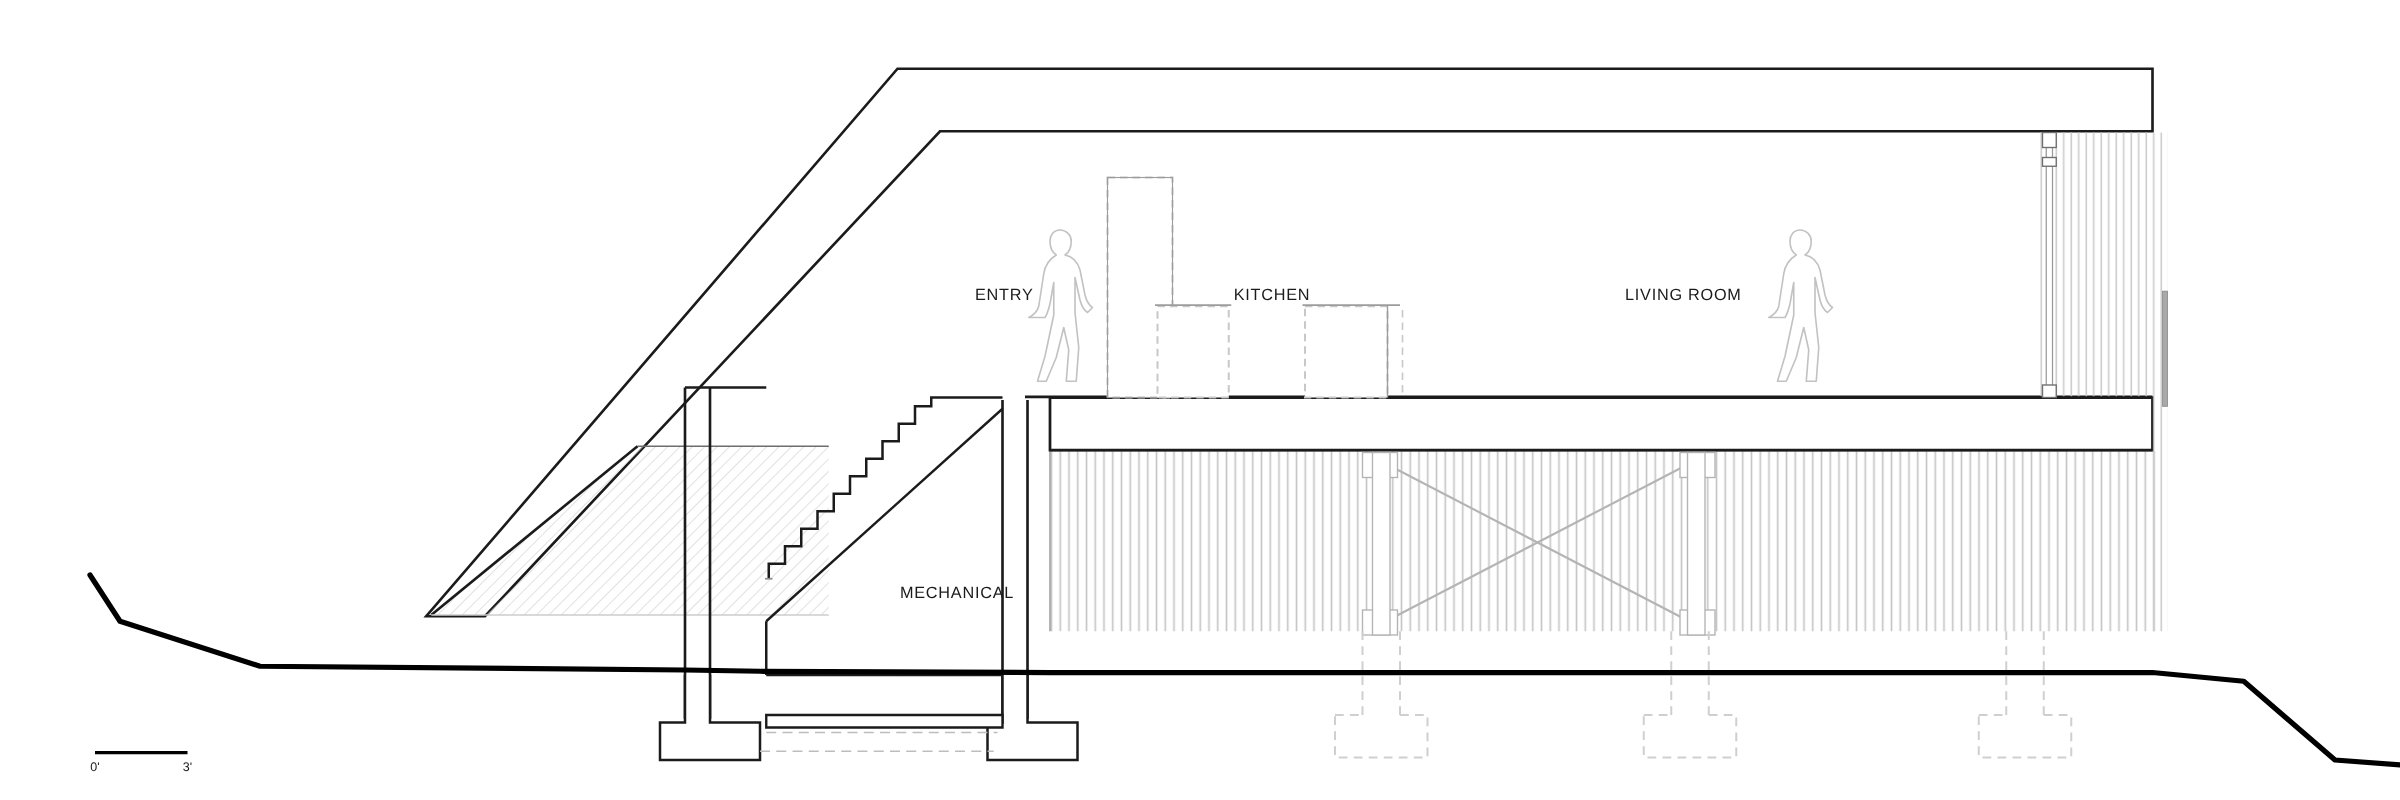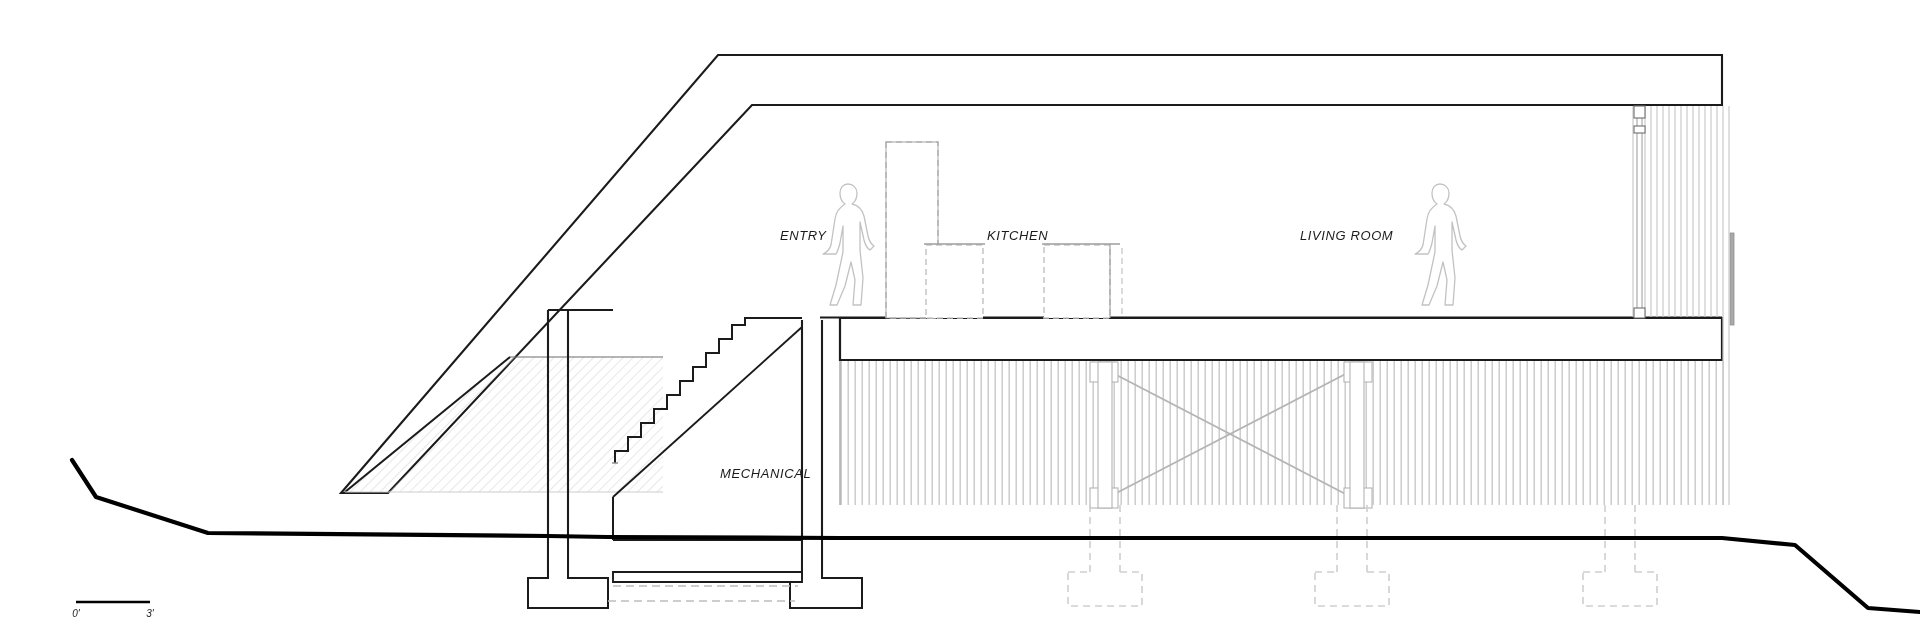--- a/index.html
+++ b/index.html
@@ -11,21 +11,20 @@
     width: 1920px;
     height: 640px;
     overflow: hidden;
     font-family: "Liberation Sans", sans-serif;
   }
   #drawing-root {
     position: relative;
     width: 1920px;
     height: 496px;
     background: #ffffff;
-    font-style: italic;
   }
   svg#section-svg {
     display: block;
     width: 1920px;
     height: 640px;
   }
   .room-label {
     font-family: "Liberation Sans", sans-serif;
     font-size: 13px;
     letter-spacing: 0.6px;

